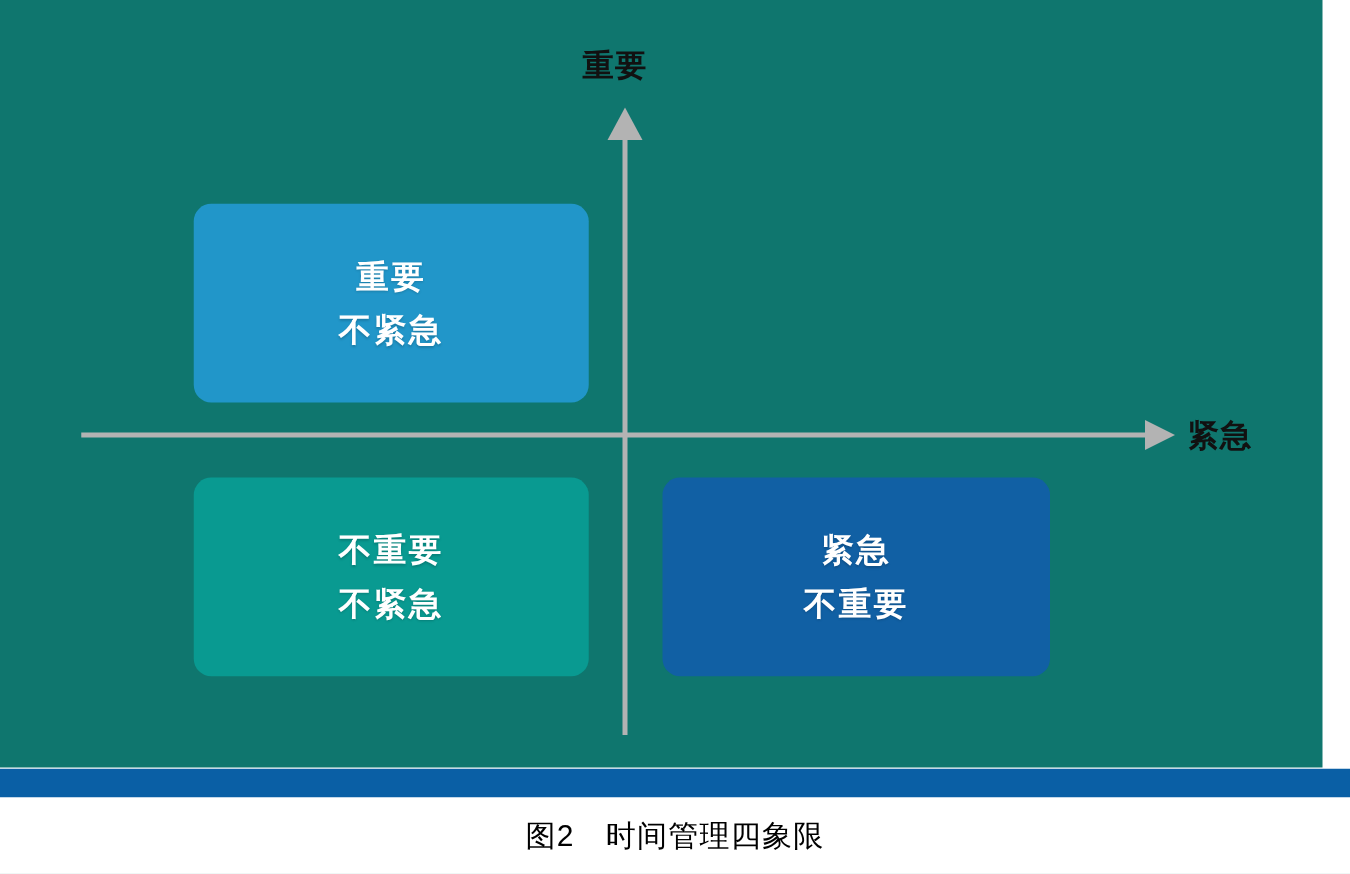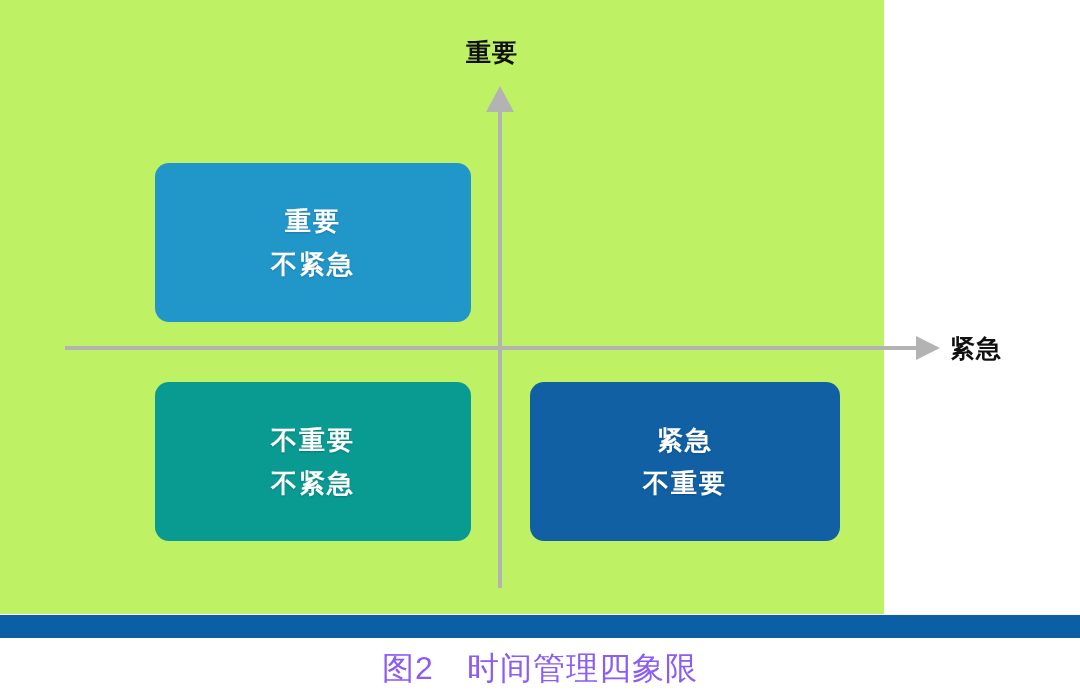--- a/index.html
+++ b/index.html
@@ -13,23 +13,23 @@
     background: #ffffff;
     font-family: "Liberation Sans", "DejaVu Sans", sans-serif;
     overflow: hidden;
   }
 
   
   .figure-canvas {
     position: absolute;
     left: 0;
     top: 0;
-    width: 884px;
+    width: 1058px;
     height: 614px;
-    background: #bef264;
+    background: #0f766e;
   }
 
   
   .axis-vertical-line {
     position: absolute;
     left: 498px;
     top: 108px;
     width: 4px;
     height: 480px;
     background: #b3b3b3;
@@ -161,22 +161,22 @@
     left: 0;
     top: 638px;
     width: 1080px;
     height: 61px;
     background: #ffffff;
     display: flex;
     align-items: center;
     justify-content: center;
   }
   .caption-text {
-    color: #8b5cf6;
-    font-size: 32px;
+    color: #000000;
+    font-size: 24px;
     font-weight: 400;
     letter-spacing: 1px;
     white-space: pre;
   }
 </style>
 </head>
 <body>
 
 <div class="figure-canvas">
 

